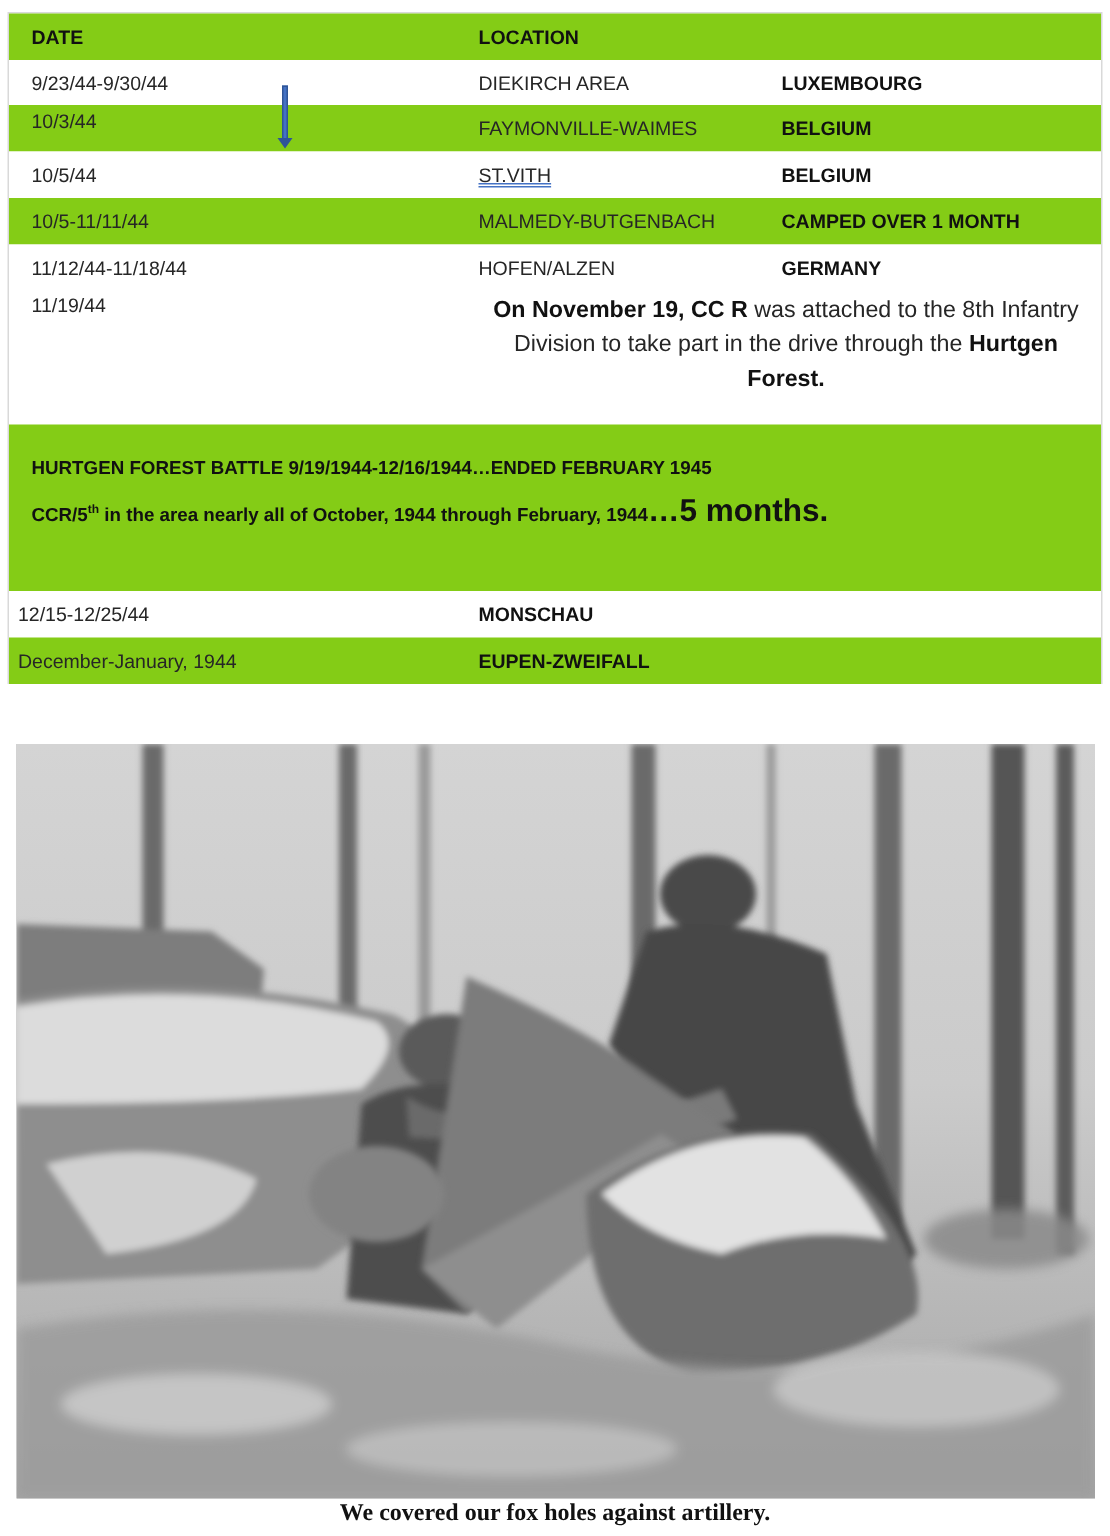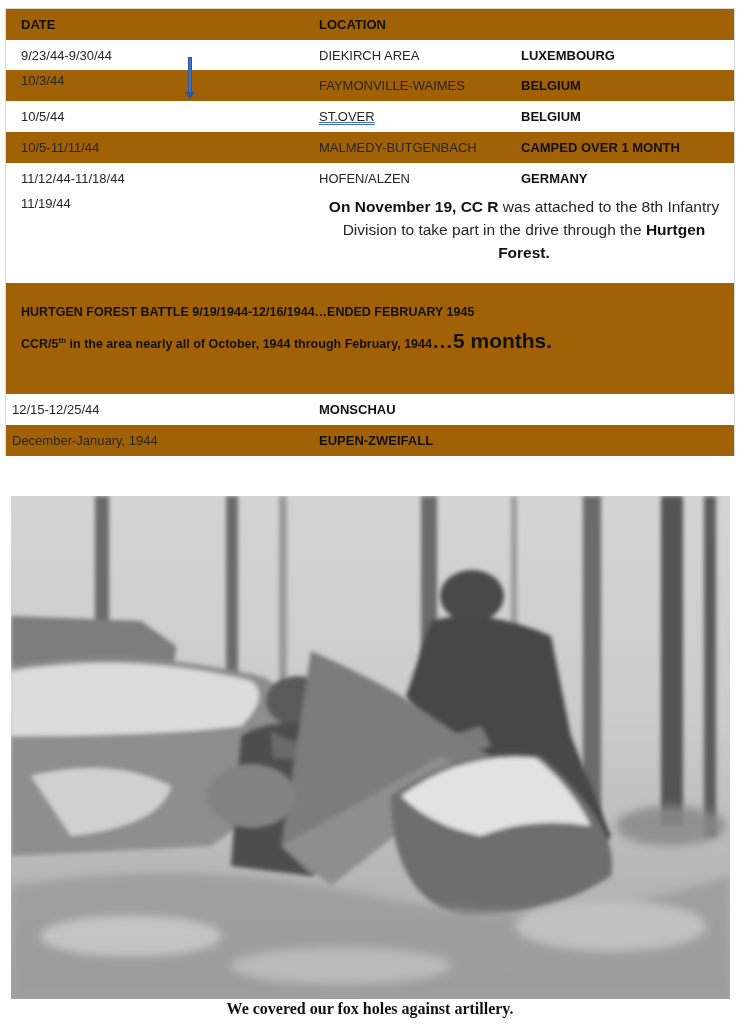--- a/index.html
+++ b/index.html
@@ -2,21 +2,21 @@
 <html><head>
 <meta charset="utf-8">
 <style>
   html, body { margin: 0; padding: 0; background: #ffffff; }
   body { width: 740px; height: 1024px; position: relative; overflow: hidden;
          font-family: "Liberation Sans", "DejaVu Sans", sans-serif; color: #1a1a1a; }
 
   .table { position: absolute; left: 5px; top: 8px; width: 730px; height: 448px;
            border: 1px solid #d9d9d9; box-sizing: border-box; background: #fff; }
   .row { position: absolute; left: 0; width: 100%; box-sizing: border-box; }
-  .gray { background: #a16207; text-align: center; }
+  .gray { background: #84cc16; text-align: center; }
   .white { background: #ffffff; }
   .cell { position: absolute; font-size: 13px; line-height: 16px; color: #262626; white-space: nowrap; }
   .b { font-weight: bold; color: #111; }
   .c1 { left: 15px; }
   .c2 { left: 313px; }
   .c3 { left: 515px; }
   .link { text-decoration: underline; text-decoration-color: #4472c4; text-decoration-style: double; }
 
   .para { position: absolute; left: 313px; top: 32px; width: 410px; font-size: 15.5px; line-height: 23px;
           color: #262626; white-space: normal; text-align: center; }
@@ -54,21 +54,21 @@
   </div>
 
   <div class="row gray" style="top:61px;height:31px;">
     <span class="cell c1" style="top:3px;">10/3/44</span>
     <span class="cell c2" style="top:8px;">FAYMONVILLE-WAIMES</span>
     <span class="cell c3 b" style="top:8px;">BELGIUM</span>
   </div>
 
   <div class="row white" style="top:92px;height:31px;">
     <span class="cell c1" style="top:8px;">10/5/44</span>
-    <span class="cell c2 link" style="top:8px;">ST.OVER</span>
+    <span class="cell c2 link" style="top:8px;">ST.VITH</span>
     <span class="cell c3 b" style="top:8px;">BELGIUM</span>
   </div>
 
   <div class="row gray" style="top:123px;height:31px;">
     <span class="cell c1" style="top:8px;">10/5-11/11/44</span>
     <span class="cell c2" style="top:8px;">MALMEDY-BUTGENBACH</span>
     <span class="cell c3 b" style="top:8px;">CAMPED OVER 1 MONTH</span>
   </div>
 
   <div class="row white" style="top:154px;height:120px;">

